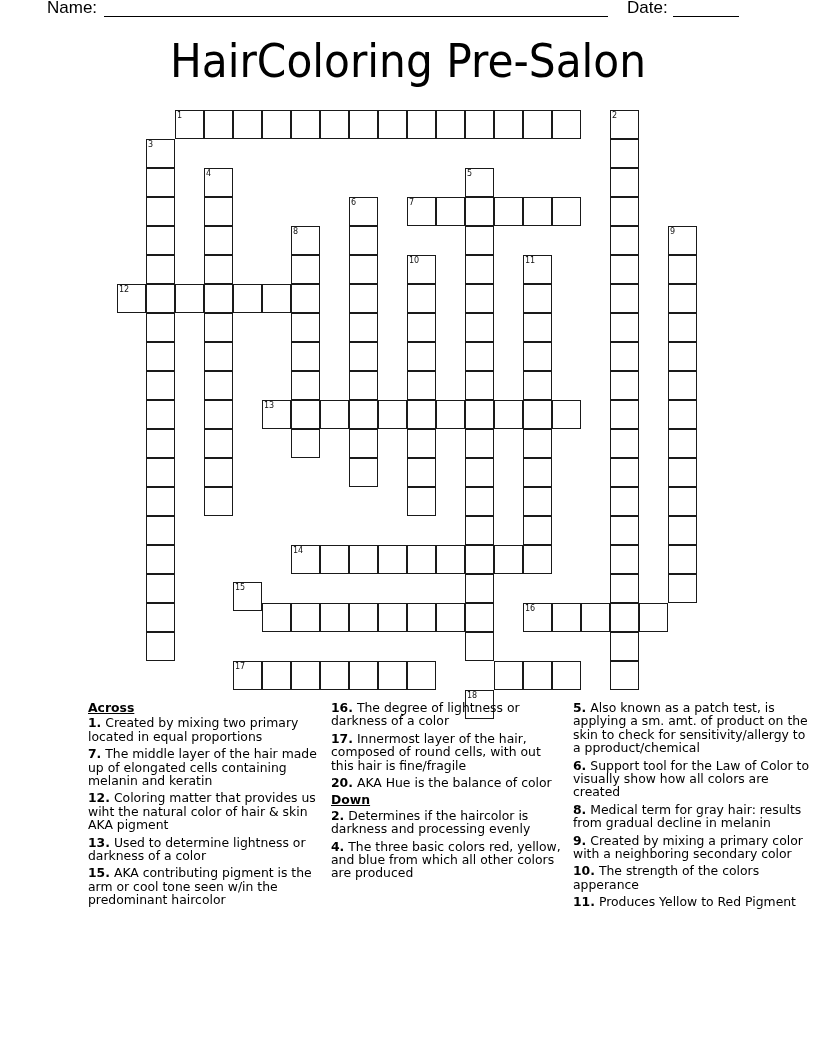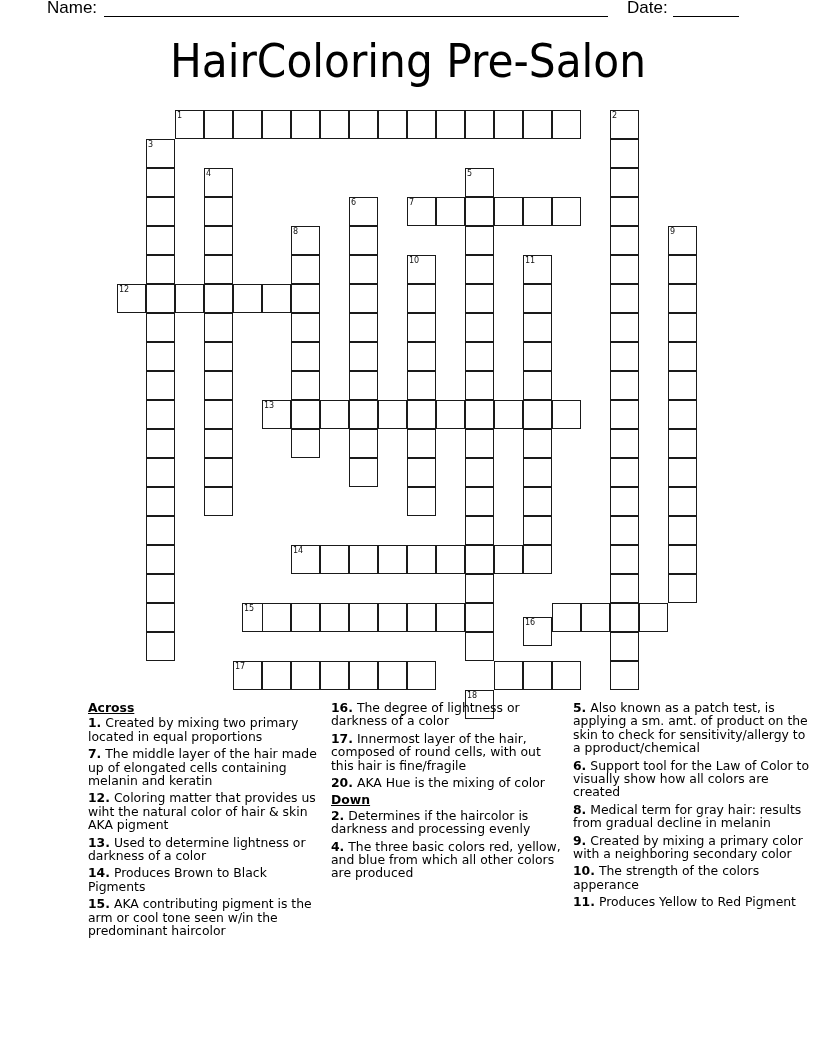--- a/index.html
+++ b/index.html
@@ -208,31 +208,31 @@
     <div class="cell" style="left: 552px; top: 400px;"></div>
     <div class="cell" style="left: 291px; top: 545px;">
       <span class="num">14</span>
     </div>
     <div class="cell" style="left: 320px; top: 545px;"></div>
     <div class="cell" style="left: 349px; top: 545px;"></div>
     <div class="cell" style="left: 378px; top: 545px;"></div>
     <div class="cell" style="left: 407px; top: 545px;"></div>
     <div class="cell" style="left: 436px; top: 545px;"></div>
     <div class="cell" style="left: 494px; top: 545px;"></div>
-    <div class="cell" style="left: 233px; top: 603px; margin-left: 9px;">
+    <div class="cell" style="left: 233px; top: 582px;">
       <span class="num">15</span>
     </div>
     <div class="cell" style="left: 262px; top: 603px;"></div>
     <div class="cell" style="left: 291px; top: 603px;"></div>
     <div class="cell" style="left: 320px; top: 603px;"></div>
     <div class="cell" style="left: 349px; top: 603px;"></div>
     <div class="cell" style="left: 378px; top: 603px;"></div>
     <div class="cell" style="left: 407px; top: 603px;"></div>
     <div class="cell" style="left: 436px; top: 603px;"></div>
-    <div class="cell" style="left: 523px; top: 617px;">
+    <div class="cell" style="left: 523px; top: 603px;">
       <span class="num">16</span>
     </div>
     <div class="cell" style="left: 552px; top: 603px;"></div>
     <div class="cell" style="left: 581px; top: 603px;"></div>
     <div class="cell" style="left: 639px; top: 603px;"></div>
     <div class="cell" style="left: 233px; top: 661px;">
       <span class="num">17</span>
     </div>
     <div class="cell" style="left: 262px; top: 661px;"></div>
     <div class="cell" style="left: 291px; top: 661px;"></div>
@@ -248,27 +248,26 @@
     <div class="cell" style="left: 552px; top: 661px;"></div>
   </div>
 
 <div class="clues">
   <div class="col col1">
     <div class="heading">Across</div>
     <div class="clue"><b>1.</b> <span>Created by mixing two primary located in equal proportions</span></div>
     <div class="clue"><b>7.</b> <span>The middle layer of the hair made up of elongated cells containing melanin and keratin</span></div>
     <div class="clue"><b>12.</b> <span>Coloring matter that provides us wiht the natural color of hair &amp; skin AKA pigment</span></div>
     <div class="clue"><b>13.</b> <span>Used to determine lightness or darkness of a color</span></div>
-    <div class="clue"><b>14.</b> <span>Produces Brown to Black Pigments</span></div>
     <div class="clue"><b>15.</b> <span>AKA contributing pigment is the arm or cool tone seen w/in the predominant haircolor</span></div>
   </div>
   <div class="col col2">
     <div class="clue"><b>16.</b> <span>The degree of lightness or darkness of a color</span></div>
     <div class="clue"><b>17.</b> <span>Innermost layer of the hair, composed of round cells, with out this hair is fine/fragile</span></div>
-    <div class="clue"><b>20.</b> <span>AKA Hue is the mixing of color</span></div>
+    <div class="clue"><b>20.</b> <span>AKA Hue is the balance of color</span></div>
     <div class="heading">Down</div>
     <div class="clue"><b>2.</b> <span>Determines if the haircolor is darkness and processing evenly</span></div>
     <div class="clue"><b>4.</b> <span>The three basic colors red, yellow, and blue from which all other colors are produced</span></div>
   </div>
   <div class="col col3">
     <div class="clue"><b>5.</b> <span>Also known as a patch test, is applying a sm. amt. of product on the skin to check for sensitivity/allergy to a pproduct/chemical</span></div>
     <div class="clue"><b>6.</b> <span>Support tool for the Law of Color to visually show how all colors are created</span></div>
     <div class="clue"><b>8.</b> <span>Medical term for gray hair: results from gradual decline in melanin</span></div>
     <div class="clue"><b>9.</b> <span>Created by mixing a primary color with a neighboring secondary color</span></div>
     <div class="clue"><b>10.</b> <span>The strength of the colors apperance</span></div>

